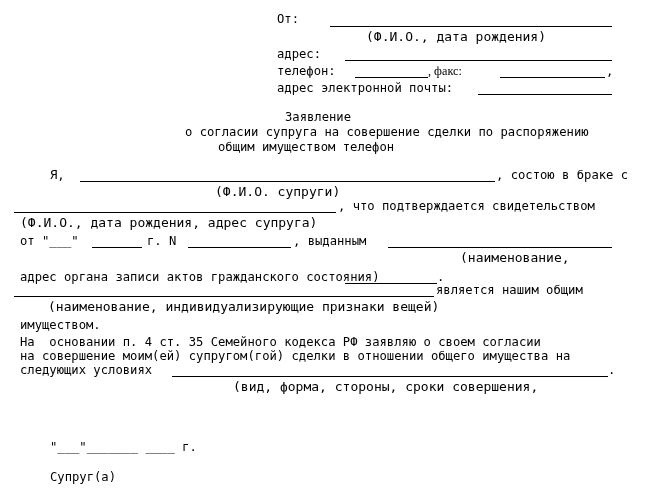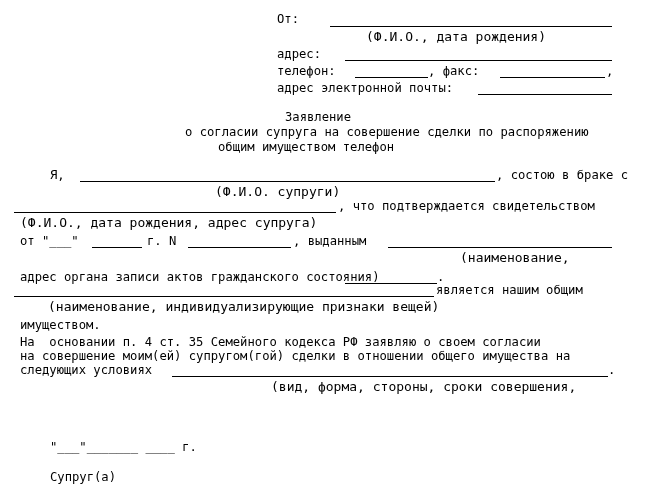--- a/index.html
+++ b/index.html
@@ -53,21 +53,21 @@
     <span class="line" style="left:277px; top:12px;">От:</span>
     <div class="rule" style="left:330px; top:26px; width:282px;"></div>
 
     <span class="line small" style="left:366px; top:30px;">(Ф.И.О., дата рождения)</span>
 
     <span class="line" style="left:277px; top:47px;">адрес:</span>
     <div class="rule" style="left:345px; top:60px; width:267px;"></div>
 
     <span class="line" style="left:277px; top:64px;">телефон:</span>
     <div class="rule" style="left:355px; top:77px; width:73px;"></div>
-    <span class="line" style="left:428px; top:64px;">, факс:</span>
+    <span class="line" style="left:428px; top:64px;font-family:Liberation Serif, serif;">, факс:</span>
     <div class="rule" style="left:500px; top:77px; width:105px;"></div>
     <span class="line" style="left:606px; top:64px;">,</span>
 
     <span class="line" style="left:277px; top:81px;">адрес электронной почты:</span>
     <div class="rule" style="left:478px; top:94px; width:134px;"></div>
 
     <span class="line" style="left:285px; top:110px;">Заявление</span>
     <span class="line" style="left:185px; top:125px;">о согласии супруга на совершение сделки по распоряжению</span>
     <span class="line" style="left:218px; top:140px;">общим имуществом телефон</span>
 
@@ -99,19 +99,19 @@
     <span class="line small" style="left:48px; top:300px;">(наименование, индивидуализирующие признаки вещей)</span>
 
     <span class="line" style="left:20px; top:318px;">имуществом.</span>
 
     <span class="line" style="left:20px; top:335px;">На  основании п. 4 ст. 35 Семейного кодекса РФ заявляю о своем согласии</span>
     <span class="line" style="left:20px; top:349px;">на совершение моим(ей) супругом(гой) сделки в отношении общего имущества на</span>
     <span class="line" style="left:20px; top:363px;">следующих условиях</span>
     <div class="rule" style="left:172px; top:376px; width:436px;"></div>
     <span class="line" style="left:608px; top:363px;">.</span>
 
-    <span class="line small" style="left:233px; top:380px;margin-left:38px;">(вид, форма, стороны, сроки совершения,</span>
+    <span class="line small" style="left:233px; top:380px;">(вид, форма, стороны, сроки совершения,</span>
 
     <span class="line" style="left:50px; top:440px;">"___"_______ ____ г.</span>
     <span class="line" style="left:50px; top:470px;">Супруг(а)</span>
 
   </div>
 </div>
 
 </body></html>

